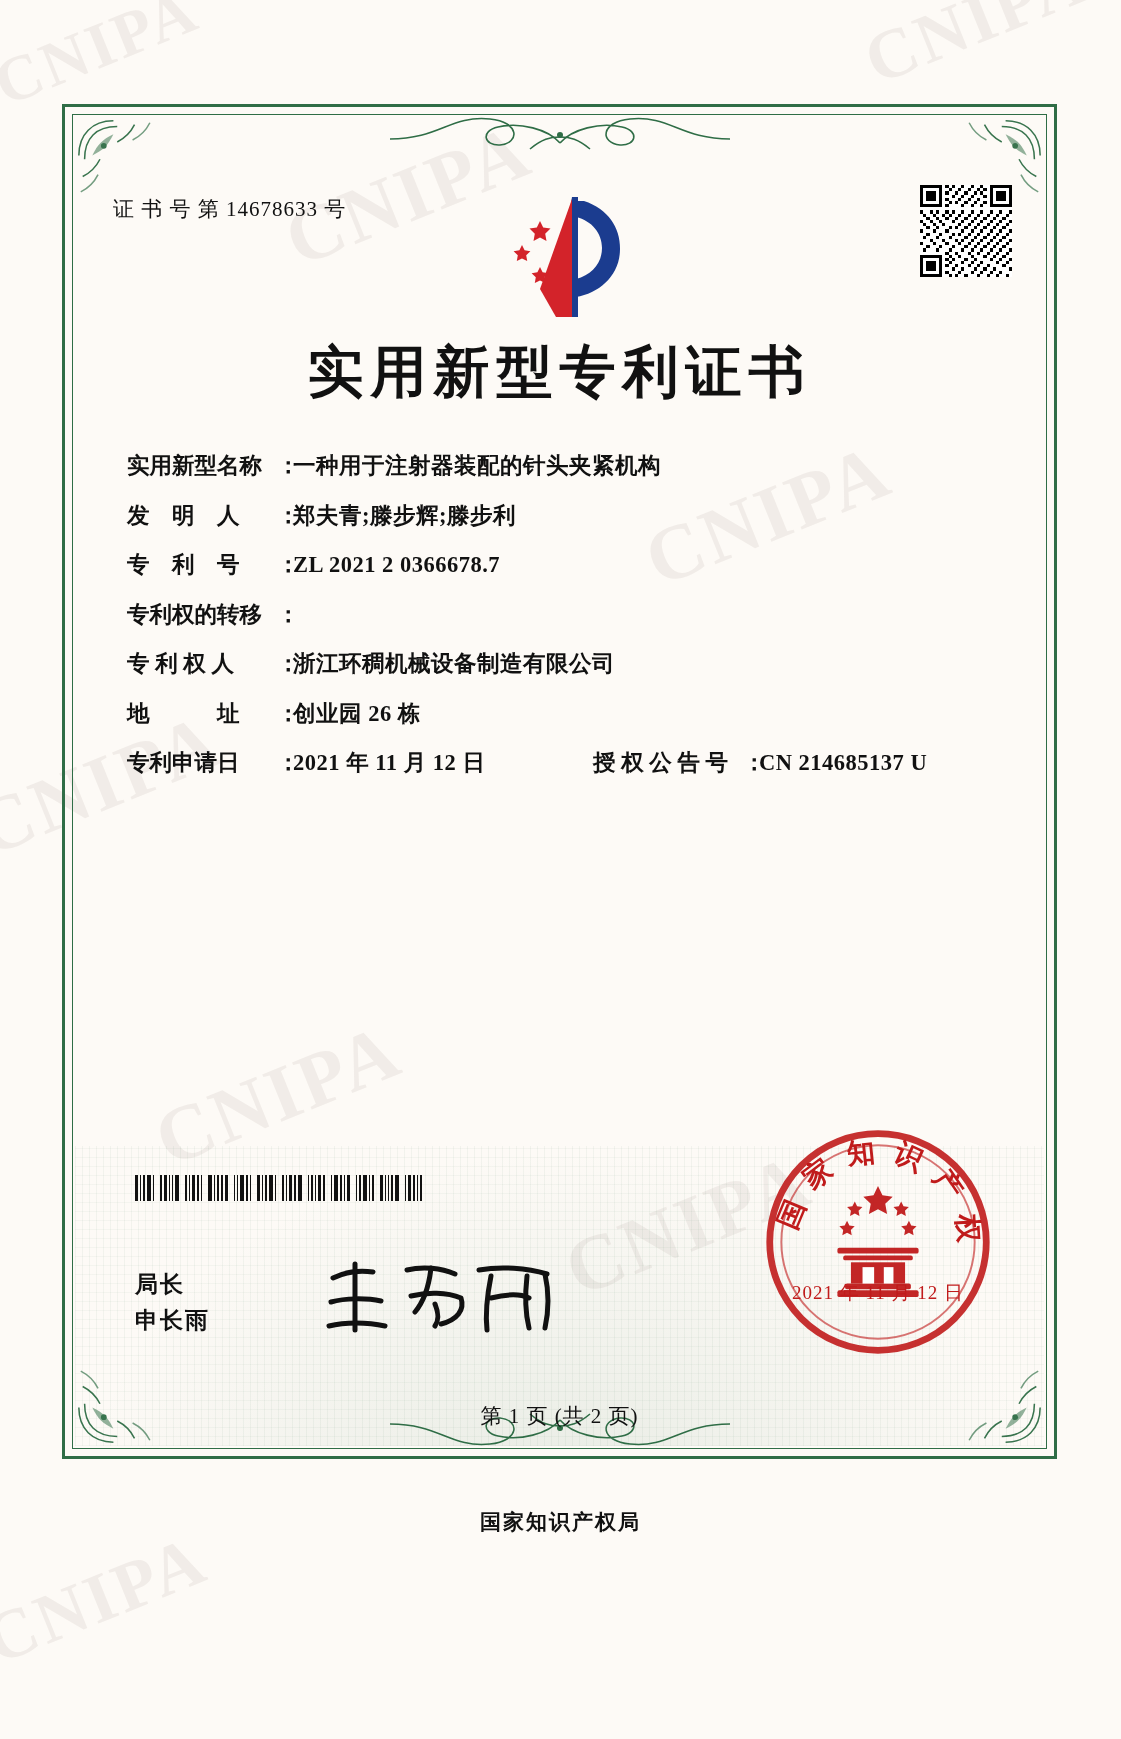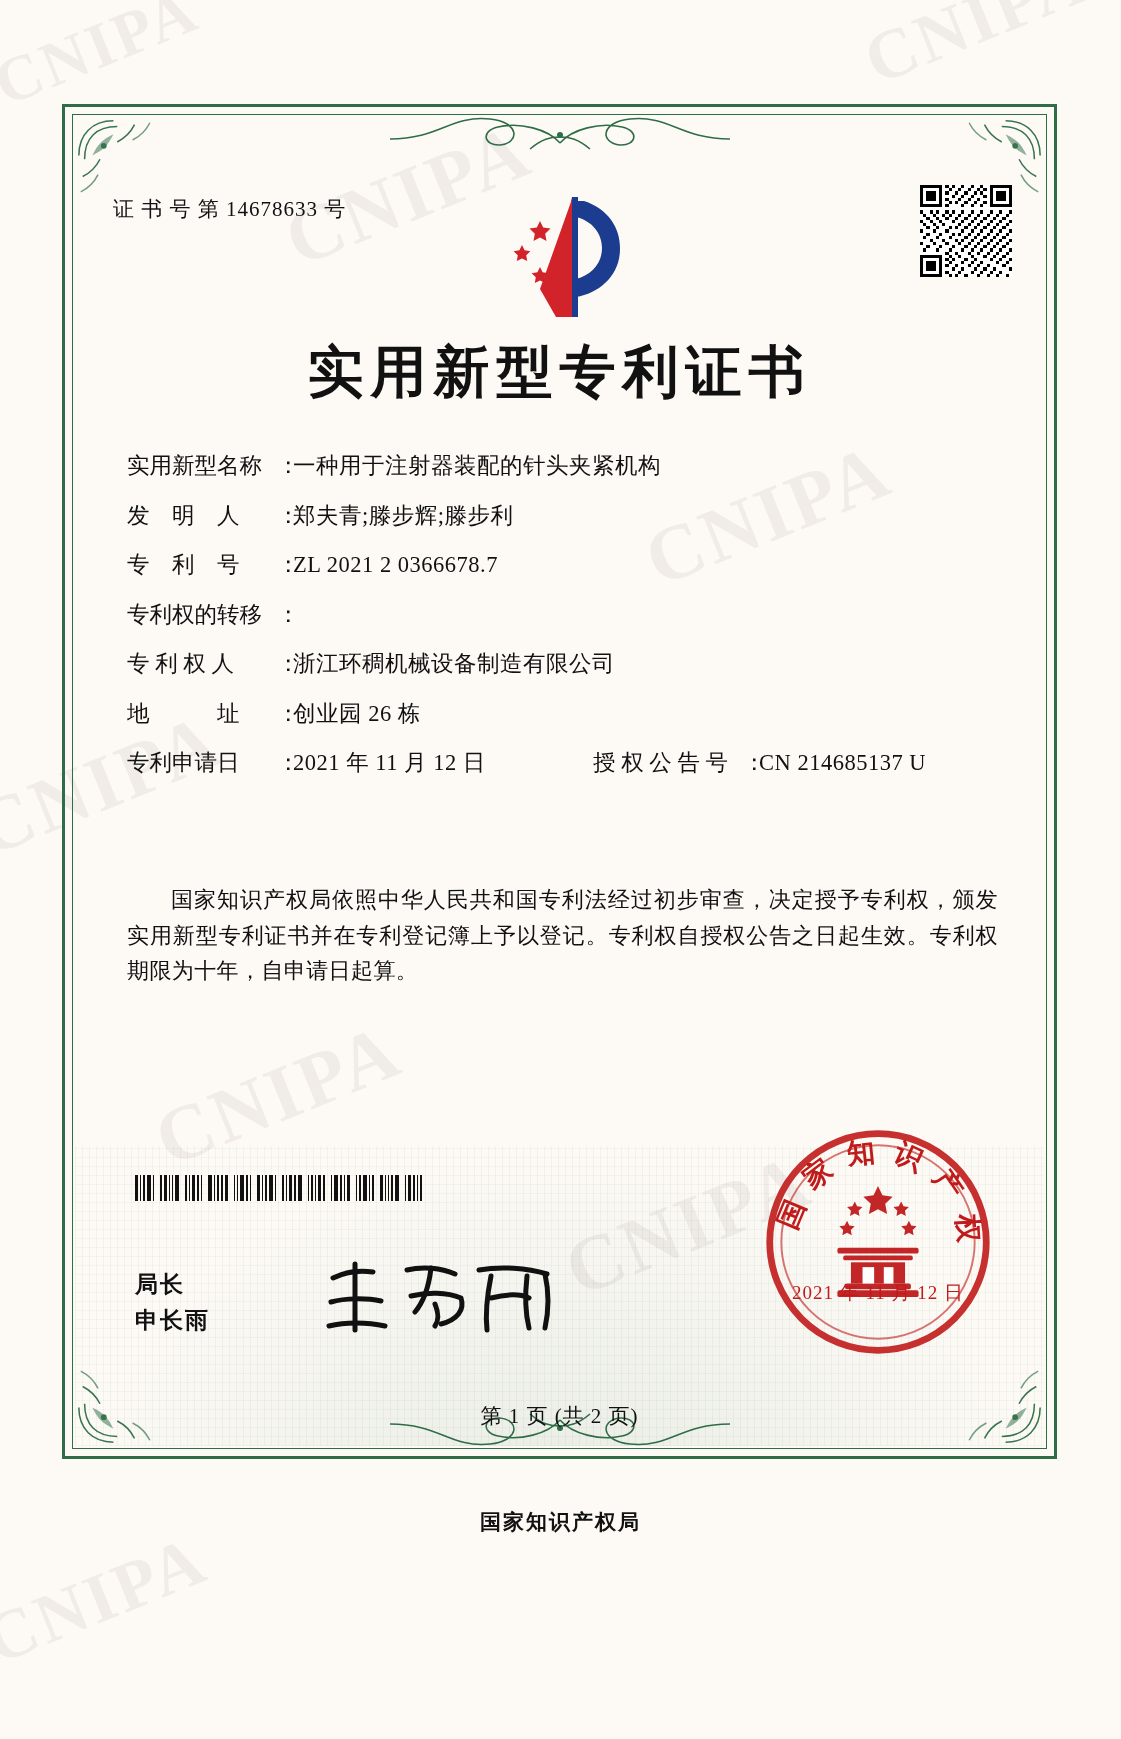--- a/index.html
+++ b/index.html
@@ -154,20 +154,21 @@
     right: 58px;
     top: 348px;
     font-size: 22.5px;
     line-height: 1.0;
     color: #111;
   }
   .field-row {
     display: flex;
     align-items: flex-end;
     margin-bottom: 27px;
+    font-weight: bold;
   }
   .f-label {
     flex: 0 0 auto;
     width: 150px;
     letter-spacing: 0px;
     white-space: nowrap;
   }
   .f-colon { flex: 0 0 auto; width: 16px; }
   .f-value { flex: 1 1 auto; letter-spacing: 0.5px; }
   .f-value .l2 { display: block; }
@@ -650,21 +651,20 @@
       <div class="f-colon">：</div>
       <div class="f-value">2021 年 11 月 12 日</div>
       <div class="f-label2">授 权 公 告 号</div>
       <div class="f-colon">：</div>
       <div class="f-value">CN 214685137 U</div>
     </div>
 
   </div>
 
   <div class="paras">
-    <p>国家知识产权局依照中华人民共和国专利法经过初步审查，决定授予专利权，颁发实用新型专利证书并在专利登记簿上予以登记。专利权自授权公告之日起生效。专利权期限为十年，自申请日起算。</p>
   </div>
 
   <div class="barcode">
     <i style="width:3px"></i><i style="width:1px"></i><i style="width:2px"></i><i style="width:4px"></i><i style="width:1px"></i>
     <i style="width:2px"></i><i style="width:3px"></i><i style="width:1px"></i><i style="width:1px"></i><i style="width:4px"></i>
     <i style="width:2px"></i><i style="width:1px"></i><i style="width:3px"></i><i style="width:2px"></i><i style="width:1px"></i>
     <i style="width:4px"></i><i style="width:1px"></i><i style="width:2px"></i><i style="width:2px"></i><i style="width:3px"></i>
     <i style="width:1px"></i><i style="width:1px"></i><i style="width:4px"></i><i style="width:2px"></i><i style="width:1px"></i>
     <i style="width:3px"></i><i style="width:1px"></i><i style="width:2px"></i><i style="width:4px"></i><i style="width:1px"></i>
     <i style="width:2px"></i><i style="width:1px"></i><i style="width:3px"></i><i style="width:2px"></i><i style="width:4px"></i>

